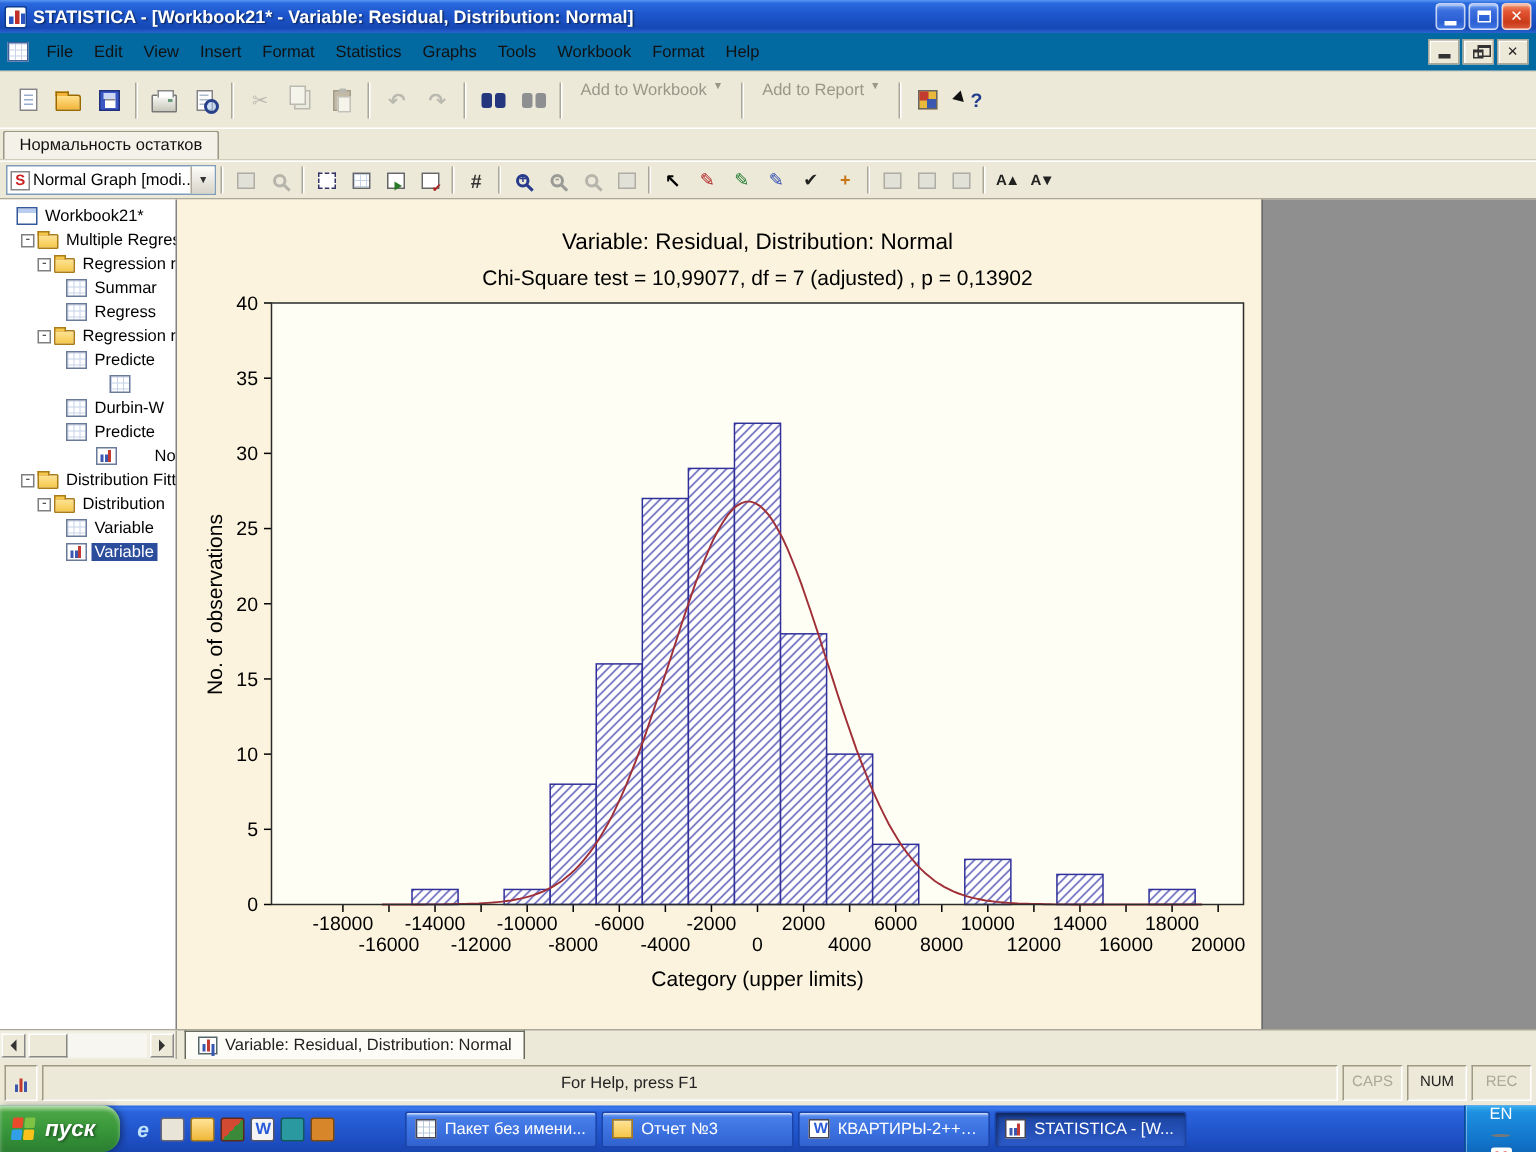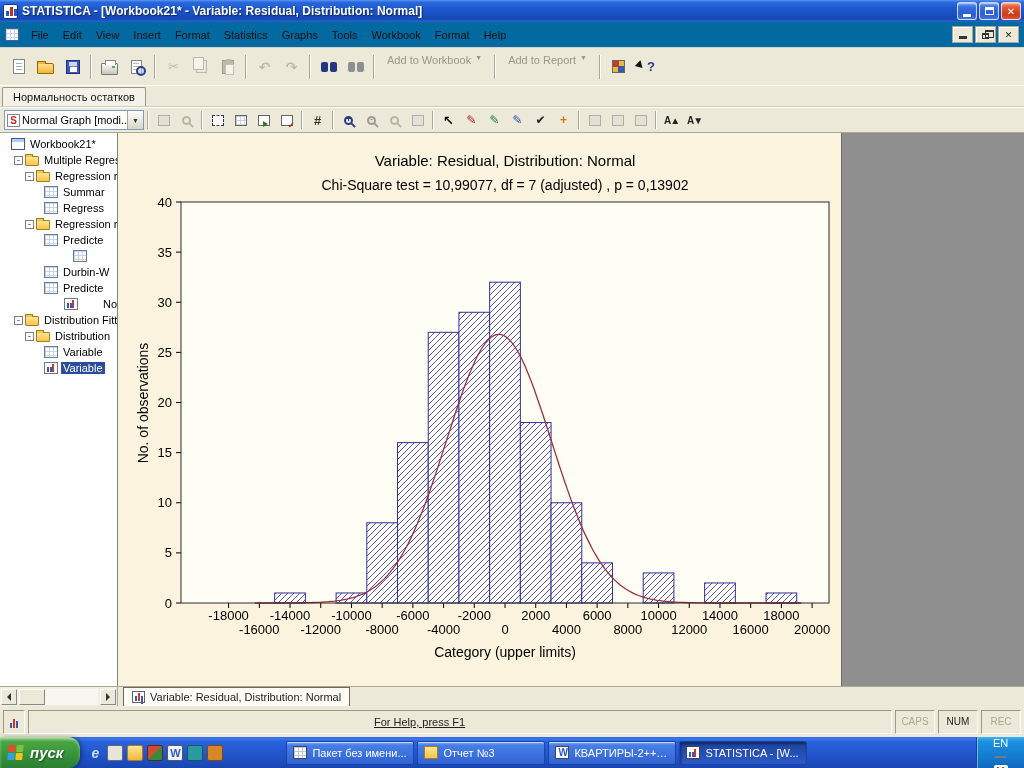--- a/index.html
+++ b/index.html
@@ -146,21 +146,21 @@
 
   
   #statusbar{position:absolute;top:706px;left:0;width:100%;height:31px;background:#ECE9D8;display:flex;align-items:center;padding:2px 3px;gap:3px;}
   .spanel{height:24px;border:1px solid;border-color:#9d9a84 #fff #fff #9d9a84;background:#ECE9D8;display:flex;align-items:center;}
   .status-iconbox{width:22px;justify-content:center;align-items:flex-end;padding-bottom:5px;gap:1px;}
   .status-iconbox i{width:2px;display:inline-block;background:#3a58b0;}
   .status-iconbox i:nth-child(1){height:5px;}
   .status-iconbox i:nth-child(2){height:9px;background:#c23a30;}
   .status-iconbox i:nth-child(3){height:7px;}
   .status-msg-panel{flex:1;}
-  .status-msg-panel span{padding-left:345px;color:#222;text-decoration:underline;}
+  .status-msg-panel span{padding-left:345px;color:#222;}
   .sind{width:40px;justify-content:center;font-size:10px;color:#222;}
   .sind.off{color:#aca899;}
 
   
   #taskbar{position:absolute;top:737px;left:0;width:100%;height:31px;display:flex;align-items:center;
     background:linear-gradient(180deg,#2a67e8 0%,#3a79ec 6%,#2a63dd 14%,#1e4fc4 72%,#1845b0 100%);}
   .start-button{height:31px;padding:0 17px 0 8px;display:flex;align-items:center;gap:6px;color:#fff;font-weight:bold;font-style:italic;font-size:15px;flex:none;
     border-radius:0 12px 12px 0;background:linear-gradient(180deg,#8fce7e 0%,#4aa544 14%,#37963a 55%,#2b7e31 100%);
     box-shadow:inset 0 2px 3px rgba(255,255,255,.4),2px 0 4px rgba(0,0,0,.35);text-shadow:1px 1px 2px rgba(0,0,0,.5);}
   .winflag{width:16px;height:15px;display:grid;grid-template-columns:7px 7px;grid-template-rows:7px 7px;gap:1px;transform:skewX(-6deg);}
@@ -171,21 +171,21 @@
   .winflag i:nth-child(4){background:#f8c21a;}
   .quicklaunch{display:flex;align-items:center;gap:4px;padding:0 7px;flex:none;}
   .qlicon{width:16px;height:16px;border-radius:2px;display:flex;align-items:center;justify-content:center;color:#fff;font-size:11px;font-weight:bold;}
   .ql-e{color:#bfe2ff;font-size:14px;font-style:italic;}
   .ql-desktop{background:#e8e4d8;border:1px solid #667;}
   .ql-yellow{background:linear-gradient(#ffe396,#f0b83a);border:1px solid #a97c18;}
   .ql-red{background:linear-gradient(135deg,#d24a32 50%,#3a8a3a 50%);border:1px solid #5a2a1a;}
   .ql-word{background:#f4f4f4;color:#2a5ad8;border:1px solid #556;}
   .ql-teal{background:#2a9aa0;border:1px solid #13585c;}
   .ql-orange{background:#d8862a;border:1px solid #7a4a10;}
-  #task-buttons{display:flex;gap:3px;margin-left:56px;}
+  #task-buttons{display:flex;gap:3px;margin-left:40px;}
   .taskbtn{width:128px;height:24px;border-radius:2px;border:1px solid #1a44a8;flex:none;
     background:linear-gradient(180deg,#8fb3f6 0%,#477ee8 14%,#3a6fde 60%,#3163cf 100%);
     box-shadow:inset 0 1px 0 rgba(255,255,255,.5);display:flex;align-items:center;gap:5px;padding:0 6px;color:#fff;}
   .taskbtn.active{background:linear-gradient(180deg,#1c44a0 0%,#2a58c4 90%);box-shadow:inset 1px 2px 3px rgba(0,0,0,.45);}
   .taskbtn .tklabel{white-space:nowrap;overflow:hidden;text-overflow:ellipsis;font-size:11px;}
   .taskicon{width:14px;height:13px;flex:none;background:#fff;border:1px solid #445;position:relative;}
   .taskicon.statistica-spreadsheet{background-image:linear-gradient(#b8c8dd 1px,transparent 1px),linear-gradient(90deg,#b8c8dd 1px,transparent 1px);background-size:4px 4px;}
   .taskicon.folder{background:linear-gradient(#ffe396,#f5c64a);border-color:#a97c18;}
   .taskicon.word::before{content:'W';position:absolute;left:2px;top:0;color:#2a5ad8;font-weight:bold;font-size:10px;line-height:12px;}
   .taskicon.statistica::before{content:'';position:absolute;left:2px;bottom:1px;width:2px;height:5px;background:#3a58b0;box-shadow:3px 0 0 #3a58b0;}

